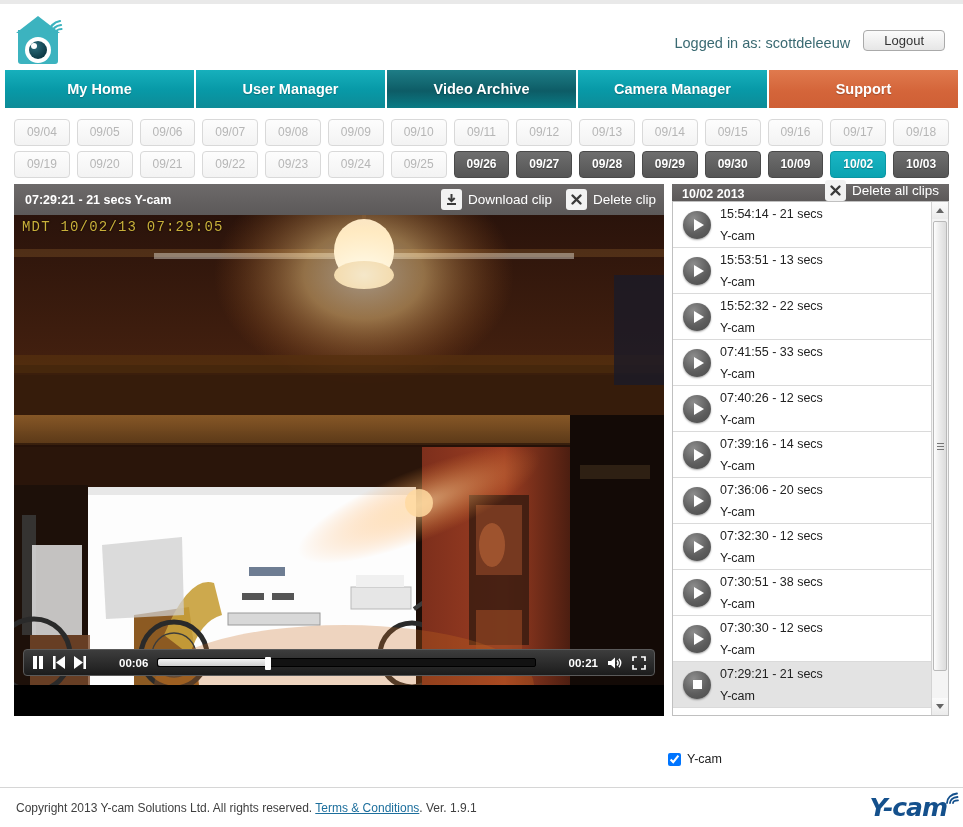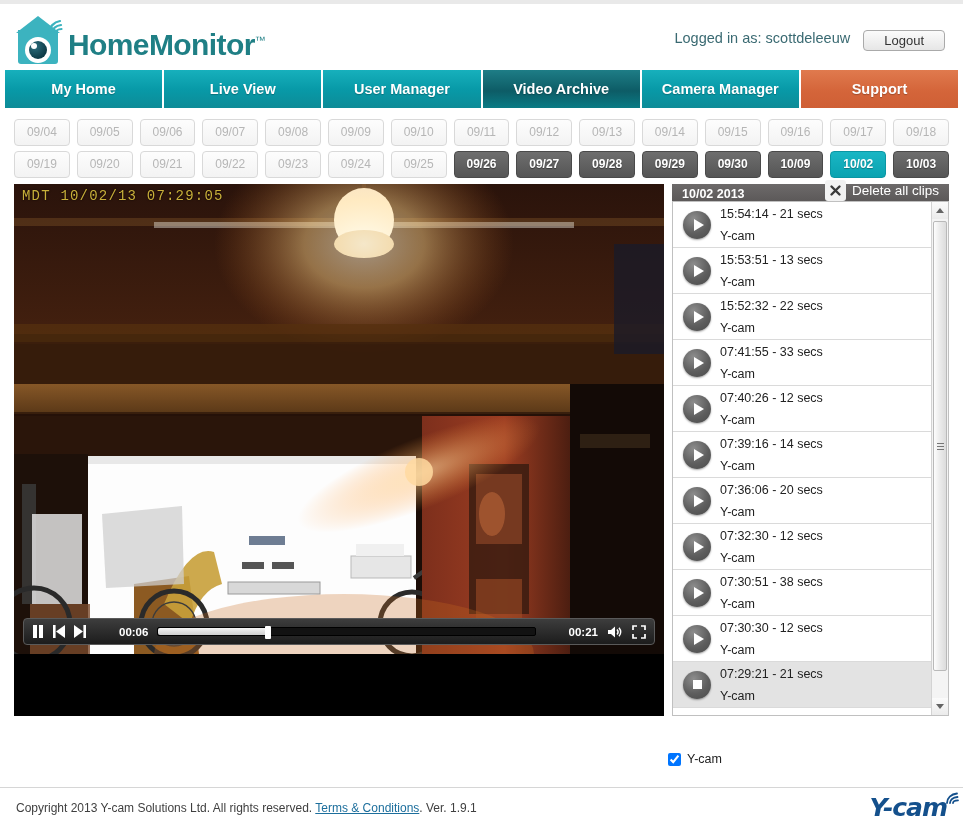--- a/index.html
+++ b/index.html
@@ -66,21 +66,21 @@
     color: #1f7f85; letter-spacing: -0.6px;
     line-height: 34px; position: relative;
     margin-left: 2px; margin-bottom: 2px;
   }
   .logo-tm {
     font-size: 11px; vertical-align: super;
     font-weight: normal; color: #1f7f85;
   }
   .login-area {
     position: absolute; right: 18px; top: 26px;
-    display: flex; align-items: flex-start; gap: 13px;
+    display: flex; align-items: flex-end; gap: 13px;
   }
   .login-text { font-size: 14.5px; color: #3a6a72; }
   .logout-btn {
     font-size: 13px; color: #333;
     padding: 2px 20px;
     background: linear-gradient(to bottom, #fbfbfb 0%, #e6e6e6 100%);
     border: 1px solid #aaa; border-radius: 4px;
     cursor: pointer;
   }
 
@@ -341,32 +341,30 @@
       <div class="logo-mark">
         <div class="logo-roof"></div>
         <div class="logo-house"></div>
         <div class="logo-lens"></div>
         <svg class="logo-wifi" viewBox="0 0 22 18">
           <path d="M4 17 C4 11, 9 6, 15 5" stroke="#3cb3bf" stroke-width="2.2" fill="none" stroke-linecap="round"></path>
           <path d="M7 17 C7 13, 11 9.5, 16 9" stroke="#3cb3bf" stroke-width="2.2" fill="none" stroke-linecap="round"></path>
           <path d="M10.5 17 C10.5 15, 13 13.2, 16.5 13" stroke="#3cb3bf" stroke-width="2.2" fill="none" stroke-linecap="round"></path>
         </svg>
       </div>
-      <div class="logo-text"><span>HomeMonitor</span><span class="logo-tm">™</span></div>
     </div>
 
     <div class="login-area">
       <span class="login-text">Logged in as: scottdeleeuw</span>
       <button class="logout-btn">Logout</button>
     </div>
   </div>
 
   <div class="nav" id="nav">
       <div class="nav-item">My Home</div>
-      <div class="nav-item">Live View</div>
       <div class="nav-item">User Manager</div>
       <div class="nav-item active">Video Archive</div>
       <div class="nav-item">Camera Manager</div>
       <div class="nav-item support">Support</div>
     </div>
 
   <div class="date-tabs">
     <div class="date-row" id="date-row-1">
         <div class="date-btn">09/04</div>
         <div class="date-btn">09/05</div>
@@ -399,20 +397,40 @@
         <div class="date-btn available">09/30</div>
         <div class="date-btn available">10/09</div>
         <div class="date-btn selected">10/02</div>
         <div class="date-btn available">10/03</div>
       </div>
   </div>
 
   <div class="main">
 
     <div class="video-panel">
+      <div class="video-bar">
+        <span class="video-bar-title">07:29:21 - 21 secs  Y-cam</span>
+        <div class="bar-action">
+          <span class="sq-icon">
+            <svg width="13" height="13" viewBox="0 0 13 13">
+                <path d="M6.5 1 V7 M3.3 5 L6.5 8.2 L9.7 5" stroke="#3a3a3a" stroke-width="2" fill="none"></path>
+                <rect x="2" y="10" width="9" height="2" fill="#3a3a3a"></rect>
+              </svg>
+          </span>
+          <span>Download clip</span>
+        </div>
+        <div class="bar-action">
+          <span class="sq-icon">
+            <svg width="13" height="13" viewBox="0 0 13 13">
+                <path d="M2.5 2.5 L10.5 10.5 M10.5 2.5 L2.5 10.5" stroke="#3a3a3a" stroke-width="2.4" stroke-linecap="round"></path>
+              </svg>
+          </span>
+          <span>Delete clip</span>
+        </div>
+      </div>
 
       <div class="video-screen">
 
         <svg width="650" height="470" viewBox="0 0 650 470" style="position:absolute;left:0;top:0">
           <defs>
             <radialGradient id="glow" cx="50%" cy="50%" r="50%">
               <stop offset="0%" stop-color="#fffbe8"></stop>
               <stop offset="40%" stop-color="#ffd58a" stop-opacity="0.85"></stop>
               <stop offset="100%" stop-color="#c96a20" stop-opacity="0"></stop>
             </radialGradient>

